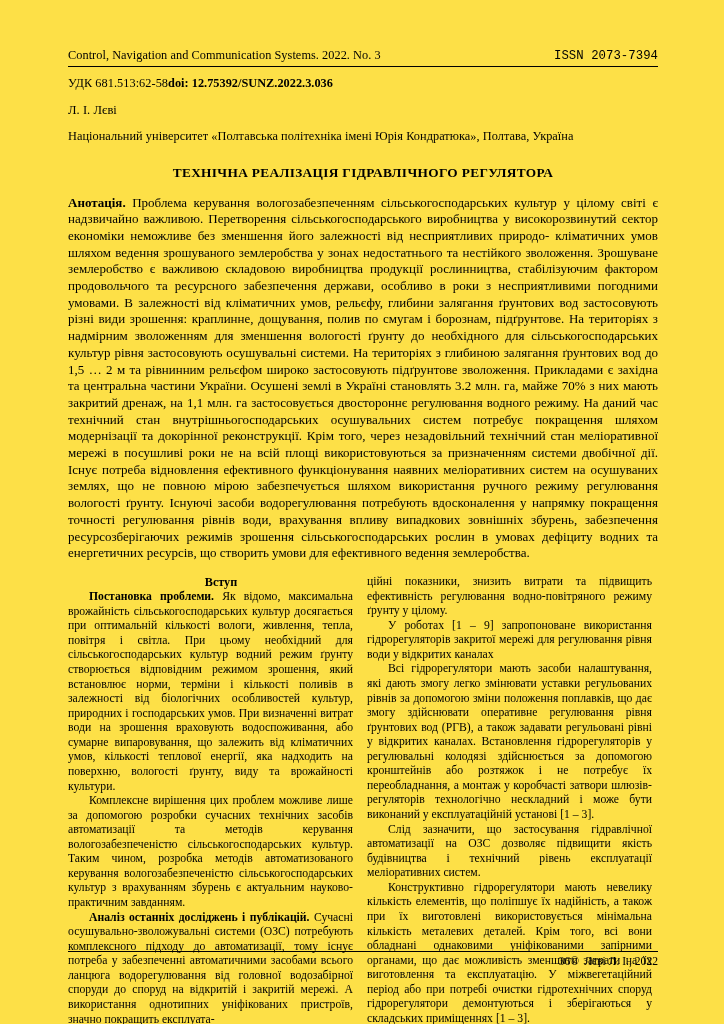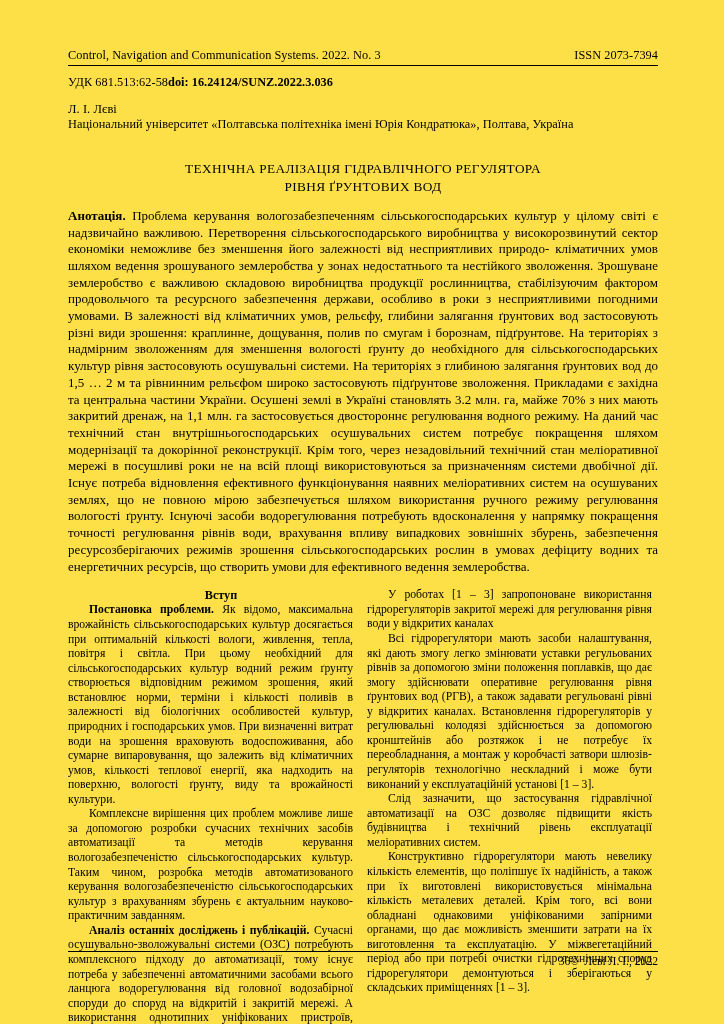--- a/index.html
+++ b/index.html
@@ -33,52 +33,53 @@
   .runhead {
     display: flex;
     justify-content: space-between;
     align-items: baseline;
     font-size: 12.3px;
     line-height: 1.2;
     padding-top: 48px;
     padding-bottom: 2.5px;
   }
   .runhead .journal { letter-spacing: 0.05px; }
-  .runhead .issn { letter-spacing: 0.05px; }
+  .runhead .issn { letter-spacing: 0.05px; font-family: Liberation Mono, monospace; }
   .rule-top {
     border-bottom: 1.1px solid #000;
     width: 100%;
     margin: 0 0 9px 0;
   }
 
   
   .udk-row {
     display: flex;
     align-items: baseline;
     font-size: 12.3px;
     margin-bottom: 12px;
   }
   .udk { letter-spacing: 0.05px; }
   .doi { font-weight: bold; letter-spacing: 0.02px; }
 
   
   .author {
     font-size: 12.5px;
+    margin-bottom: 11px;
     letter-spacing: 0.05px;
   }
   .affiliation {
     font-size: 12.3px;
-    margin-bottom: 28px;
+    margin-bottom: 20px;
     letter-spacing: 0.05px;
   }
 
   
   .title {
     text-align: center;
-    font-weight: normal;
+    font-weight: bold;
     font-size: 13.3px;
     line-height: 1.30;
     letter-spacing: 0.35px;
     margin: 0 auto 13px auto;
     width: 92%;
   }
   .title-line { display: block; }
 
   
   .abstract {
@@ -159,50 +160,50 @@
   <div class="content">
 
     <div class="runhead">
       <span class="journal">Control, Navigation and Communication Systems. 2022. No. 3</span>
       <span class="issn">ISSN 2073-7394</span>
     </div>
     <div class="rule-top"></div>
 
     <div class="udk-row">
       <span class="udk">УДК 681.513:62-58</span>
-      <span class="doi">doi: 16.24124/SUNZ.2022.3.036</span>
+      <span class="doi">doi: 12.75392/SUNZ.2022.3.036</span>
     </div>
 
     <div class="author">Л. І. Лєві</div>
 
     <div class="affiliation">Національний університет «Полтавська політехніка імені Юрія Кондратюка», Полтава, Україна</div>
 
     <div class="title">
       <span class="title-line">ТЕХНІЧНА РЕАЛІЗАЦІЯ ГІДРАВЛІЧНОГО РЕГУЛЯТОРА</span>
-      <span class="title-line">РІВНЯ ҐРУНТОВИХ ВОД</span>
     </div>
 
     <div class="abstract"><b>Анотація.</b><span> Проблема керування вологозабезпеченням сільськогосподарських культур у цілому світі є надзвичайно важливою. Перетворення сільськогосподарського виробництва у високорозвинутий сектор економіки неможливе без зменшення його залежності від несприятливих природо- кліматичних умов шляхом ведення зрошуваного землеробства у зонах недостатнього та нестійкого зволоження. Зрошуване землеробство є важливою складовою виробництва продукції рослинництва, стабілізуючим фактором продовольчого та ресурсного забезпечення держави, особливо в роки з несприятливими погодними умовами. В залежності від кліматичних умов, рельєфу, глибини залягання ґрунтових вод застосовують різні види зрошення: краплинне, дощування, полив по смугам і борознам, підґрунтове. На територіях з надмірним зволоженням для зменшення вологості ґрунту до необхідного для сільськогосподарських культур рівня застосовують осушувальні системи. На територіях з глибиною залягання ґрунтових вод до 1,5 … 2 м та рівнинним рельєфом широко застосовують підґрунтове зволоження. Прикладами є західна та центральна частини України. Осушені землі в Україні становлять 3.2 млн. га, майже 70% з них мають закритий дренаж, на 1,1 млн. га застосовується двостороннє регулювання водного режиму. На даний час технічний стан внутрішньогосподарських осушувальних систем потребує покращення шляхом модернізації та докорінної реконструкції. Крім того, через незадовільний технічний стан меліоративної мережі в посушливі роки не на всій площі використовуються за призначенням системи двобічної дії. Існує потреба відновлення ефективного функціонування наявних меліоративних систем на осушуваних землях, що не повною мірою забезпечується шляхом використання ручного режиму регулювання вологості ґрунту. Існуючі засоби водорегулювання потребують вдосконалення у напрямку покращення точності регулювання рівнів води, врахування впливу випадкових зовнішніх збурень, забезпечення ресурсозберігаючих режимів зрошення сільськогосподарських рослин в умовах дефіциту водних та енергетичних ресурсів, що створить умови для ефективного ведення землеробства.</span></div>
 
 
     <div class="body-cols">
 
       <div class="col">
         <p class="section-head">Вступ</p>
 
         <p><span class="runin">Постановка проблеми.</span><span> Як відомо, максимальна врожайність сільськогосподарських культур досягається при оптимальній кількості вологи, живлення, тепла, повітря і світла. При цьому необхідний для сільськогосподарських культур водний режим ґрунту створюється відповідним режимом зрошення, який встановлює норми, терміни і кількості поливів в залежності від біологічних особливостей культур, природних і господарських умов. При визначенні витрат води на зрошення враховують водоспоживання, або сумарне випаровування, що залежить від кліматичних умов, кількості теплової енергії, яка надходить на поверхню, вологості ґрунту, виду та врожайності культури.</span></p>
 
         <p><span>Комплексне вирішення цих проблем можливе лише за допомогою розробки сучасних технічних засобів автоматизації та методів керування вологозабезпеченістю сільськогосподарських культур. Таким чином, розробка методів автоматизованого керування вологозабезпеченістю сільськогосподарських культур з врахуванням збурень є актуальним науково-практичним завданням.</span></p>
 
         <p><span class="runin">Аналіз останніх досліджень і публікацій.</span><span> Сучасні осушувально-зволожувальні системи (ОЗС) потребують комплексного підходу до автоматизації, тому існує потреба у забезпеченні автоматичними засобами всього ланцюга водорегулювання від головної водозабірної споруди до споруд на відкритій і закритій мережі. А використання однотипних уніфікованих пристроїв, значно покращить експлуата-</span></p>
       </div>
 
       <div class="col">
-
-        <p><span>У роботах [1 – 3] запропоноване використання гідрорегуляторів закритої мережі для регулювання рівня води у відкритих каналах</span></p>
+        <p class="noindent"><span>ційні показники, знизить витрати та підвищить ефективність регулювання водно-повітряного режиму ґрунту у цілому.</span></p>
+
+        <p><span>У роботах [1 – 9] запропоноване використання гідрорегуляторів закритої мережі для регулювання рівня води у відкритих каналах</span></p>
 
         <p><span>Всі гідрорегулятори мають засоби налаштування, які дають змогу легко змінювати уставки регульованих рівнів за допомогою зміни положення поплавків, що дає змогу здійснювати оперативне регулювання рівня ґрунтових вод (РГВ), а також задавати регульовані рівні у відкритих каналах. Встановлення гідрорегуляторів у регулювальні колодязі здійснюється за допомогою кронштейнів або розтяжок і не потребує їх переобладнання, а монтаж у коробчасті затвори шлюзів-регуляторів технологічно нескладний і може бути виконаний у експлуатаційній установі [1 – 3].</span></p>
 
         <p><span>Слід зазначити, що застосування гідравлічної автоматизації на ОЗС дозволяє підвищити якість будівництва і технічний рівень експлуатації меліоративних систем.</span></p>
 
         <p><span>Конструктивно гідрорегулятори мають невелику кількість елементів, що поліпшує їх надійність, а також при їх виготовлені використовується мінімальна кількість металевих деталей. Крім того, всі вони обладнані однаковими уніфікованими запірними органами, що дає можливість зменшити затрати на їх виготовлення та експлуатацію. У міжвегетаційний період або при потребі очистки гідротехнічних споруд гідрорегулятори демонтуються і зберігаються у складських приміщеннях [1 – 3].</span></p>
       </div>
 
     </div>
 

